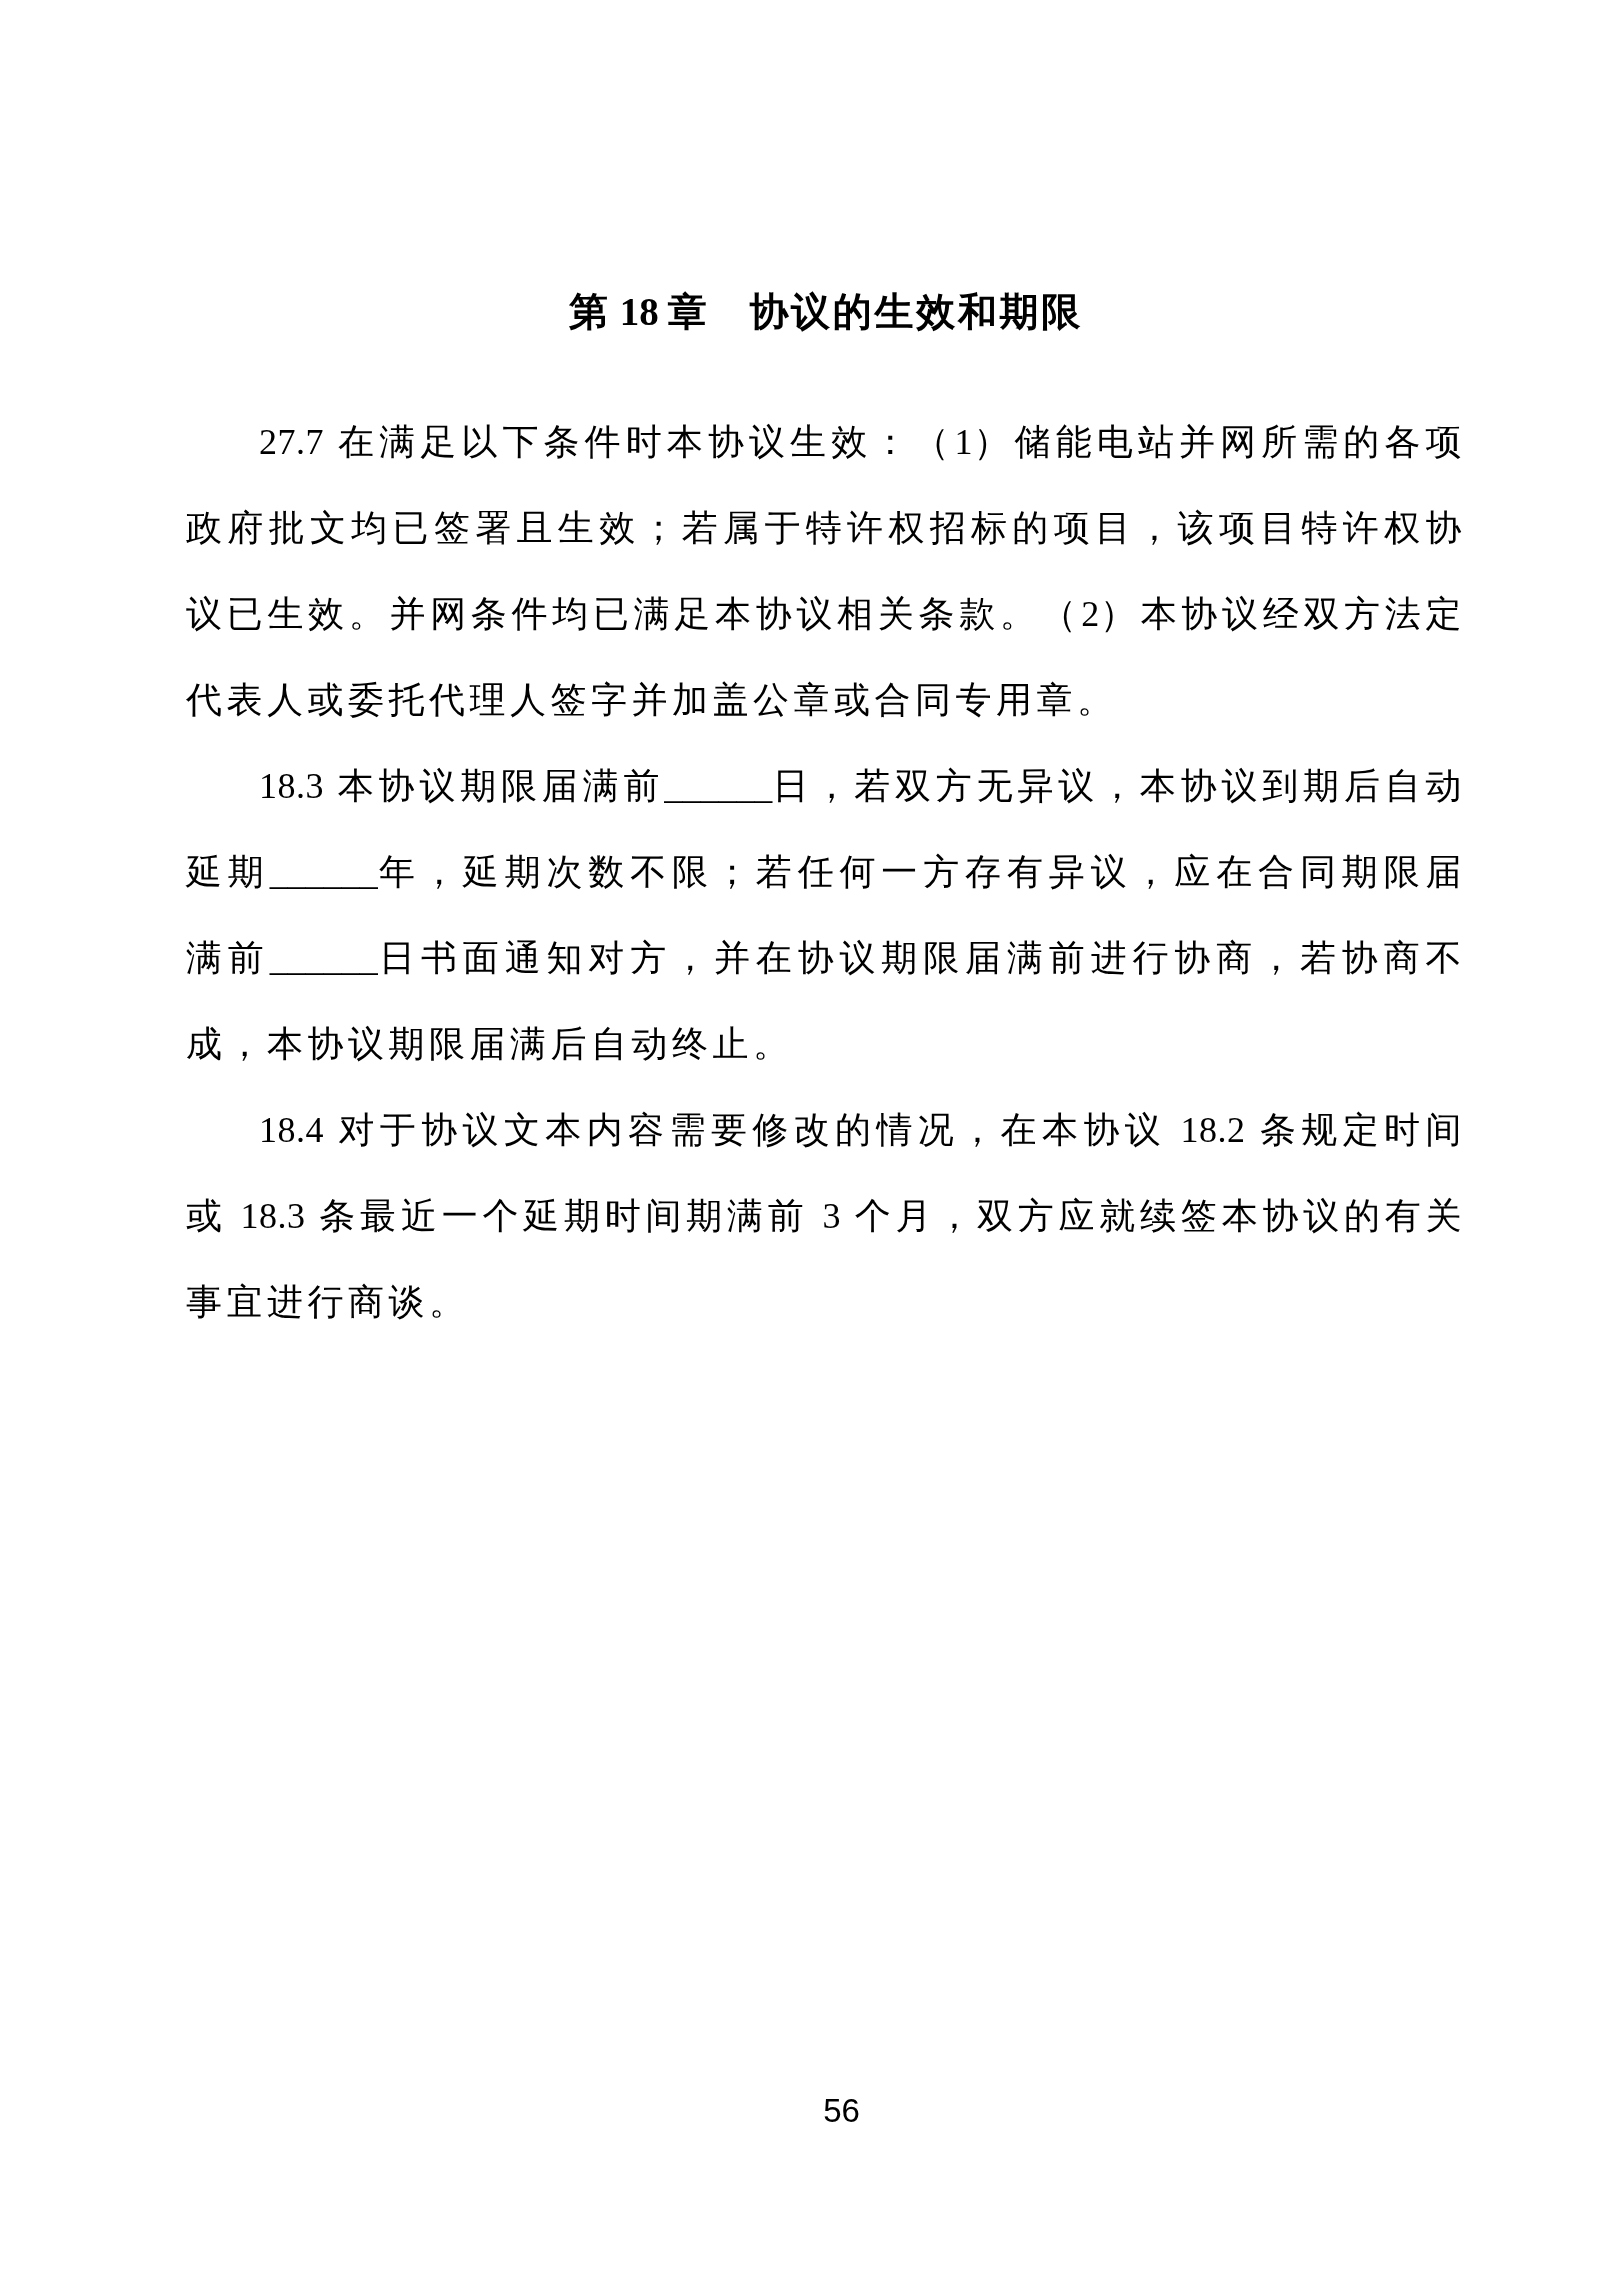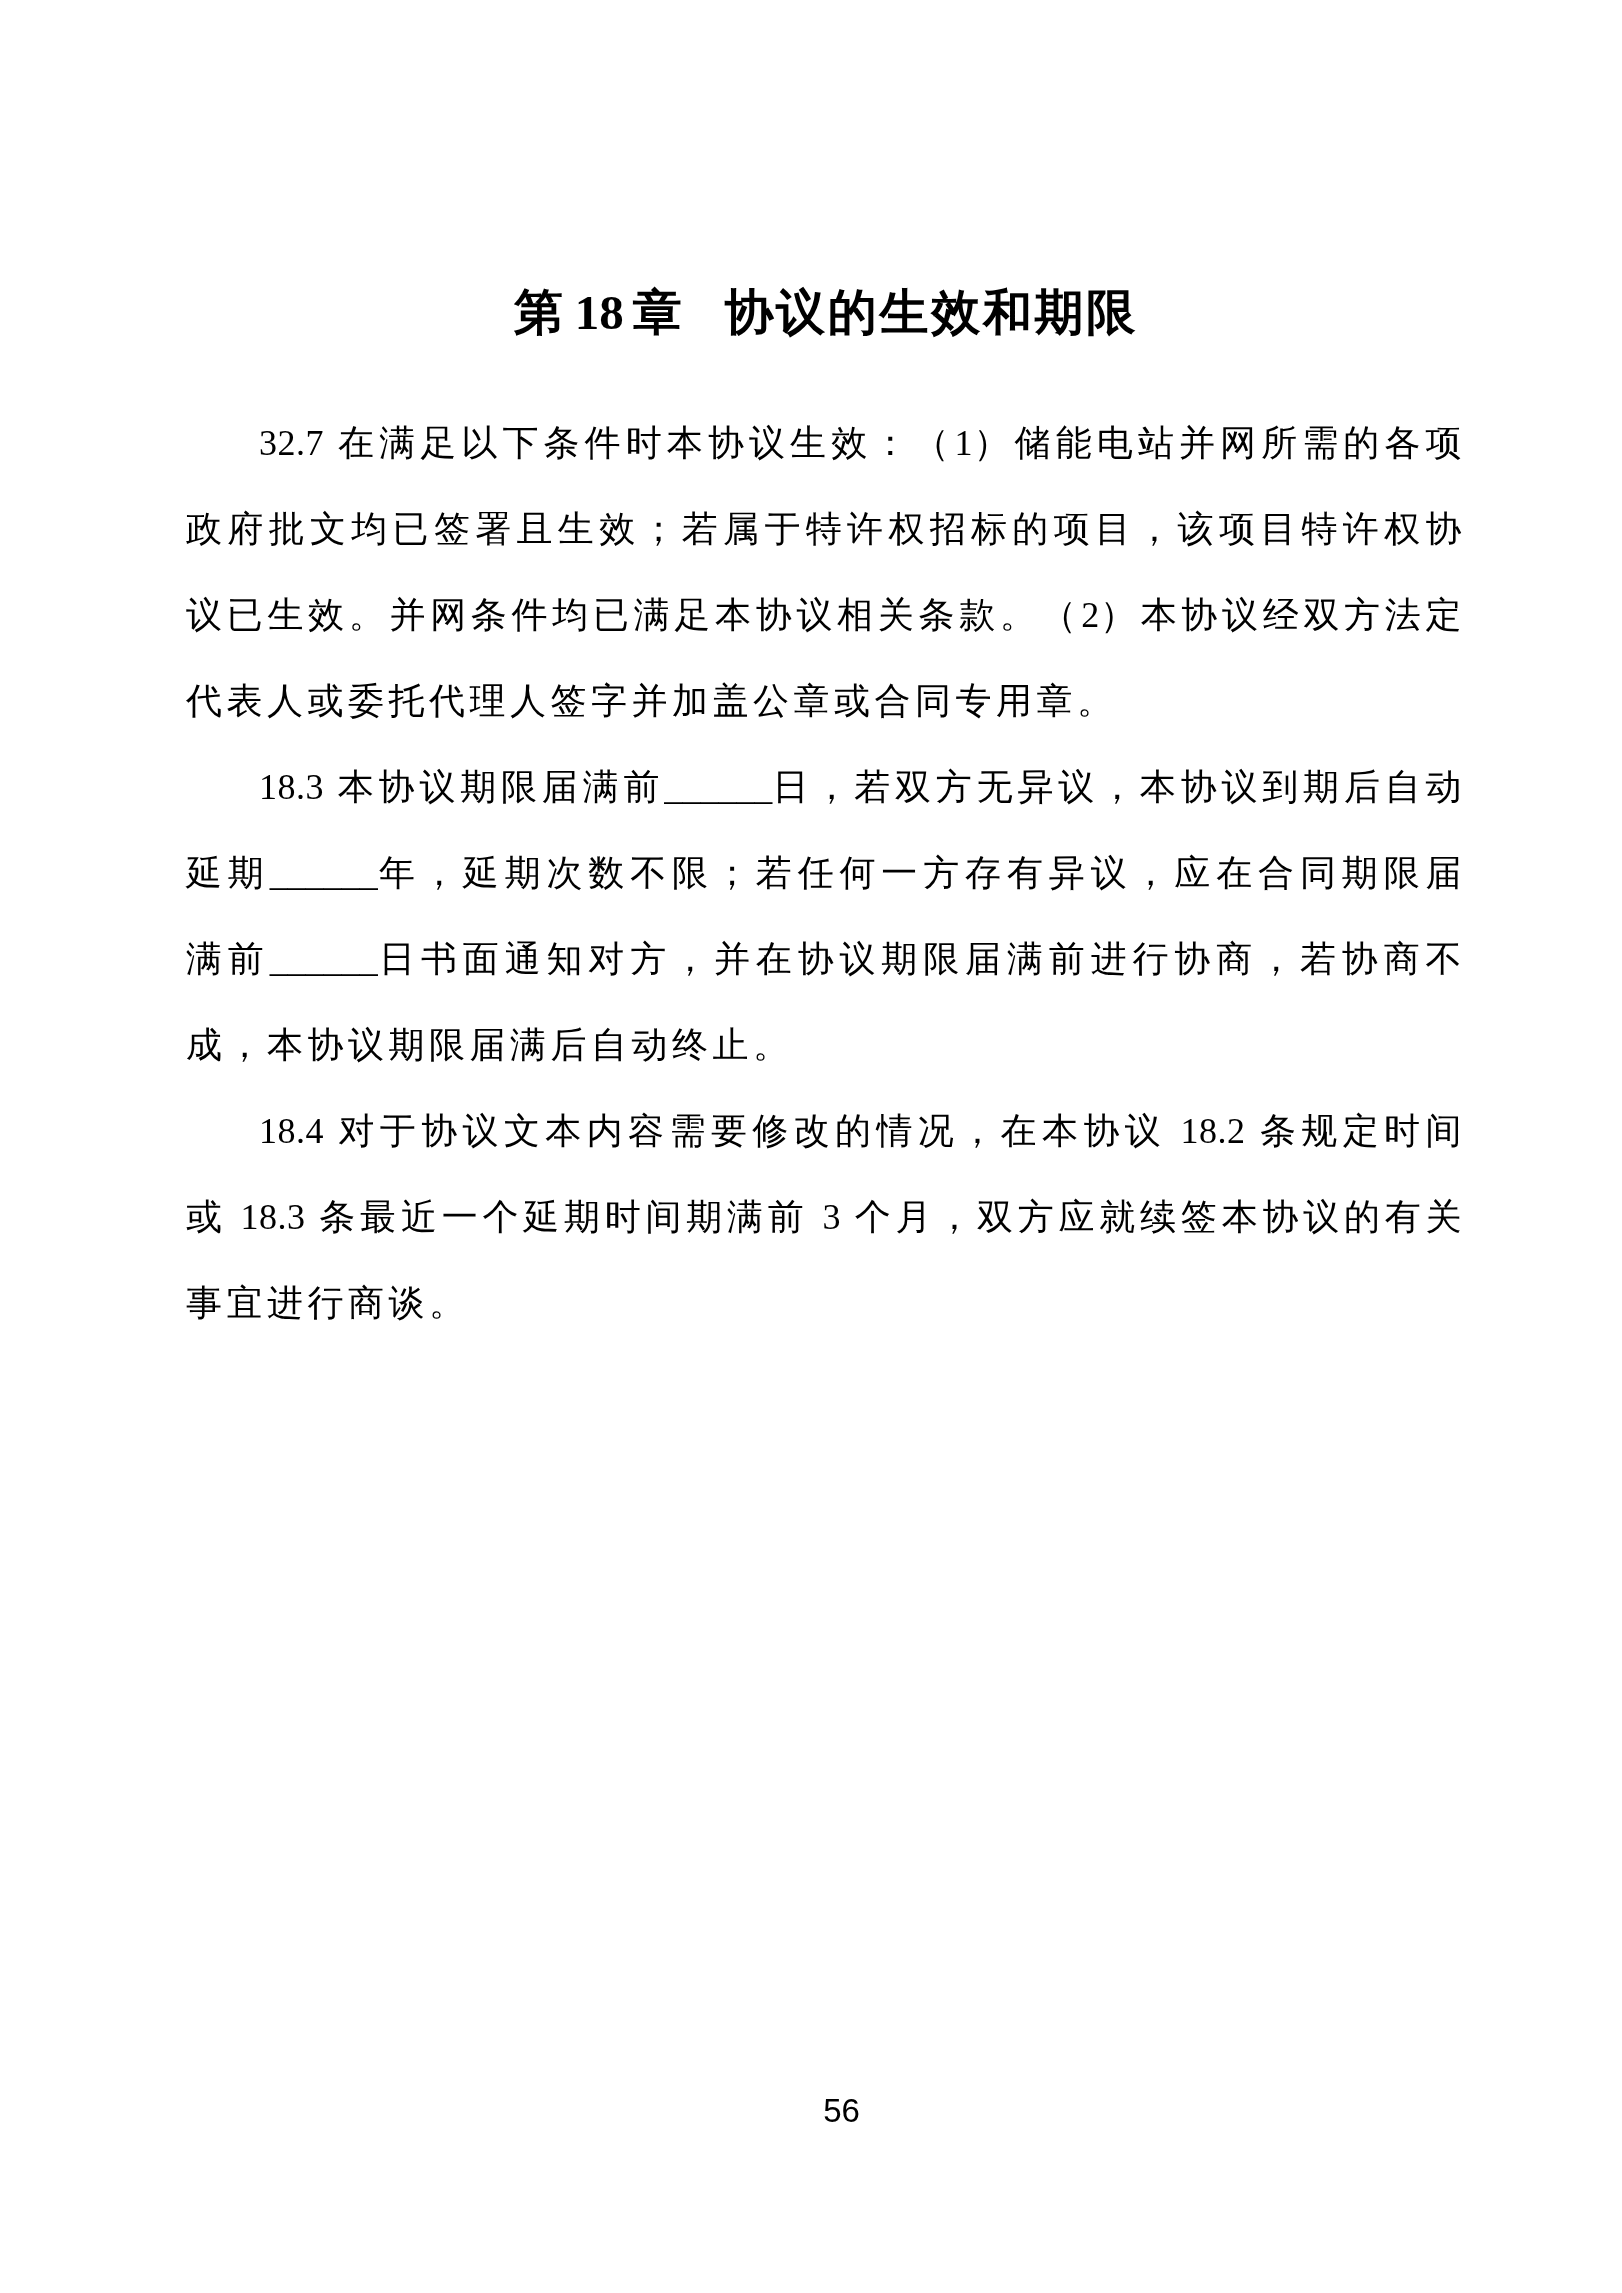--- a/index.html
+++ b/index.html
@@ -16,21 +16,21 @@
     box-sizing: border-box;
     padding-top: 284px;
     overflow: hidden;
     font-family: "Liberation Serif", "DejaVu Serif", serif;
   }
   .heading {
     margin: 0 157px 0 186px;
     text-align: center;
     font-family: "Liberation Sans", "DejaVu Sans", sans-serif;
     font-weight: bold;
-    font-size: 49px;
+    font-size: 39px;
     line-height: 56px;
     letter-spacing: 2.7px;
     white-space: nowrap;
   }
   .heading-num {
     font-family: "Liberation Serif", "DejaVu Serif", serif;
     letter-spacing: 0;
     padding: 0 9px;
   }
   .heading-gap {
@@ -71,21 +71,21 @@
 </head>
 <body>
 
 <div class="page">
 
   <div class="heading">
     <span>第</span><span class="heading-num">18</span><span>章</span><span class="heading-gap"></span><span>协议的生效和期限</span>
   </div>
 
   <div class="body-text">
-    <p class="para-text"><span class="num">32.7</span> 在满足以下条件时本协议生效：（<span class="num">1</span>）储能电站并网所需的各项政府批文均已签署且生效；若属于特许权招标的项目，该项目特许权协议已生效。并网条件均已满足本协议相关条款。（<span class="num">2</span>）本协议经双方法定代表人或委托代理人签字并加盖公章或合同专用章。</p>
+    <p class="para-text"><span class="num">27.7</span> 在满足以下条件时本协议生效：（<span class="num">1</span>）储能电站并网所需的各项政府批文均已签署且生效；若属于特许权招标的项目，该项目特许权协议已生效。并网条件均已满足本协议相关条款。（<span class="num">2</span>）本协议经双方法定代表人或委托代理人签字并加盖公章或合同专用章。</p>
     <p class="para-text"><span class="num">18.3</span> 本协议期限届满前<span class="blank">______</span>日，若双方无异议，本协议到期后自动延期<span class="blank">______</span>年，延期次数不限；若任何一方存有异议，应在合同期限届满前<span class="blank">______</span>日书面通知对方，并在协议期限届满前进行协商，若协商不成，本协议期限届满后自动终止。</p>
     <p class="para-text"><span class="num">18.4</span> 对于协议文本内容需要修改的情况，在本协议 <span class="num">18.2</span> 条规定时间或 <span class="num">18.3</span> 条最近一个延期时间期满前 <span class="num">3</span> 个月，双方应就续签本协议的有关事宜进行商谈。</p>
   </div>
 
   <div class="page-num">56</div>
 
 </div>
 
 
 </body></html>

